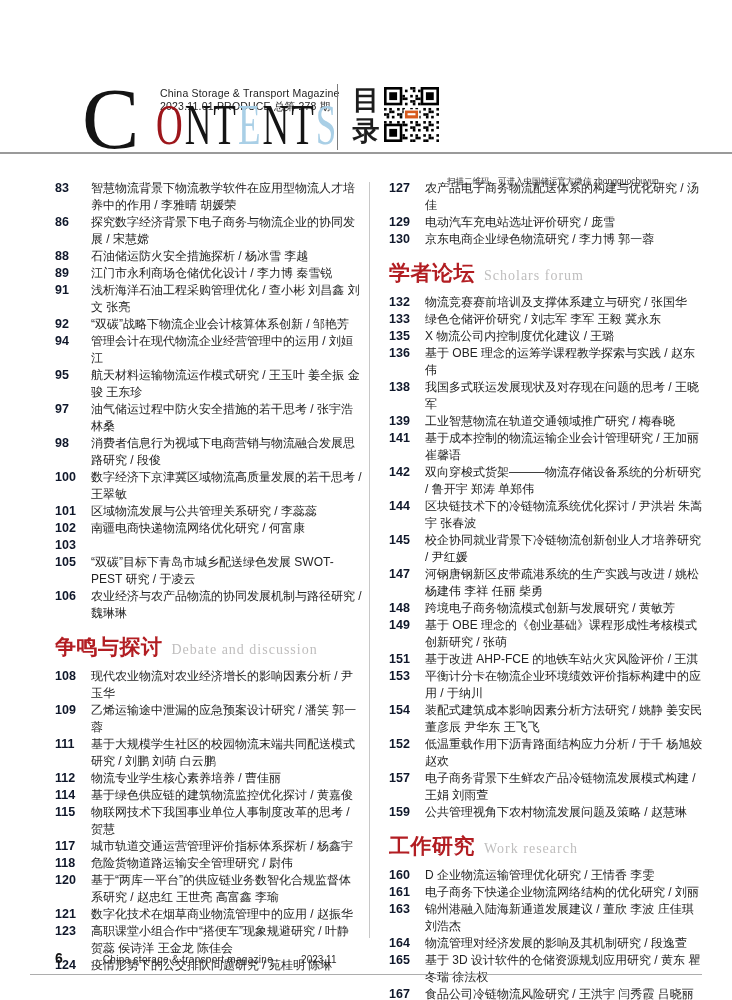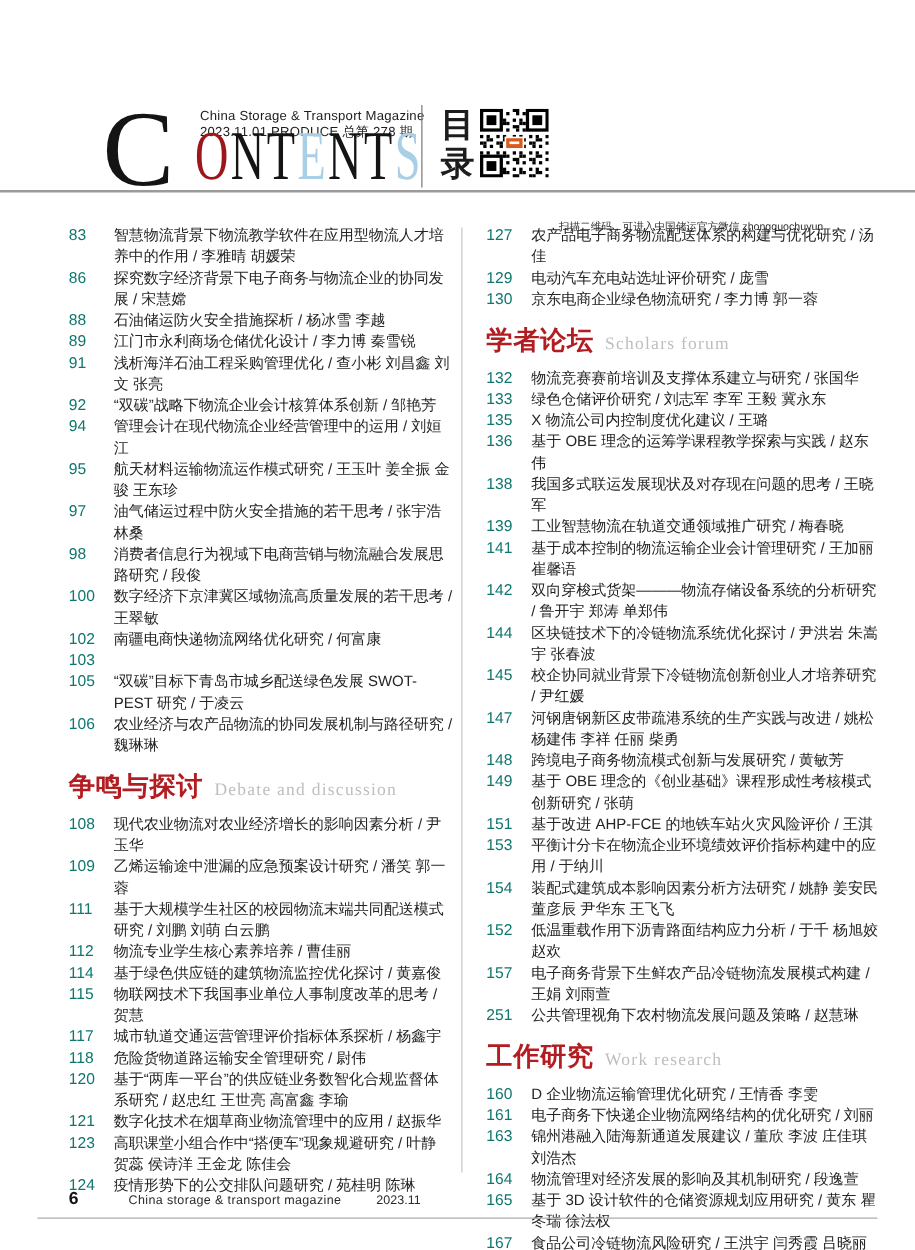--- a/index.html
+++ b/index.html
@@ -23,21 +23,21 @@
   
   .col{position:absolute;top:180px;}
   #col-left{left:55px;width:307px;}
   #col-right{left:389px;width:314px;}
   .col-divider{position:absolute;left:369px;top:182px;width:1px;height:756px;background:#c8c8c8;}
   .section-head{margin:14px 0 7px 0;line-height:22px;}
   .section-head .zh{color:#b21d22;font-weight:700;font-size:21px;letter-spacing:.5px;}
   .section-head .en{color:#bfbebe;font-family:Liberation Serif, serif;
                     font-size:14px;margin-left:9px;letter-spacing:1px;}
   .entry{display:flex;font-size:12px;line-height:17px;}
-  .entry .num{flex:none;width:36px;font-weight:400;font-size:12.5px;color:#0f766e;}
+  .entry .num{flex:none;width:36px;font-weight:700;font-size:12.5px;color:#0f172a;}
   .entry .txt{flex:1;color:#242424;}
   
   .footer{position:absolute;left:55px;top:950px;display:flex;align-items:baseline;}
   .footer .pageno{font-weight:700;font-size:14px;color:#111;}
   .footer .mag{margin-left:40px;font-size:10px;color:#2b2b2b;letter-spacing:.3px;}
   .footer .issue{margin-left:28px;font-size:10px;color:#2b2b2b;}
   .footer-rule{position:absolute;left:30px;right:30px;top:974px;height:1px;background:#adadad;}
 </style>
 </head>
 <body>
@@ -207,20 +207,24 @@
       </div>
       <div class="entry">
         <span class="num">98</span>
         <span class="txt">消费者信息行为视域下电商营销与物流融合发展思路研究 / 段俊</span>
       </div>
       <div class="entry">
         <span class="num">100</span>
         <span class="txt">数字经济下京津冀区域物流高质量发展的若干思考 / 王翠敏</span>
       </div>
       <div class="entry">
+        <span class="num">101</span>
+        <span class="txt">区域物流发展与公共管理关系研究 / 李蕊蕊</span>
+      </div>
+      <div class="entry">
         <span class="num">102</span>
         <span class="txt">南疆电商快递物流网络优化研究 / 何富康</span>
       </div>
       <div class="entry">
         <span class="num">103</span>
       </div>
       <div class="entry">
         <span class="num">105</span>
         <span class="txt">“双碳”目标下青岛市城乡配送绿色发展 SWOT-PEST 研究 / 于凌云</span>
       </div>
@@ -359,21 +363,21 @@
       </div>
       <div class="entry">
         <span class="num">152</span>
         <span class="txt">低温重载作用下沥青路面结构应力分析 / 于千 杨旭姣 赵欢</span>
       </div>
       <div class="entry">
         <span class="num">157</span>
         <span class="txt">电子商务背景下生鲜农产品冷链物流发展模式构建 / 王娟 刘雨萱</span>
       </div>
       <div class="entry">
-        <span class="num">251</span>
+        <span class="num">159</span>
         <span class="txt">公共管理视角下农村物流发展问题及策略 / 赵慧琳</span>
       </div>
       <div class="section-head"><span class="zh">工作研究</span><span class="en">Work research</span></div>
       <div class="entry">
         <span class="num">160</span>
         <span class="txt">D 企业物流运输管理优化研究 / 王情香 李雯</span>
       </div>
       <div class="entry">
         <span class="num">161</span>
         <span class="txt">电子商务下快递企业物流网络结构的优化研究 / 刘丽</span>

